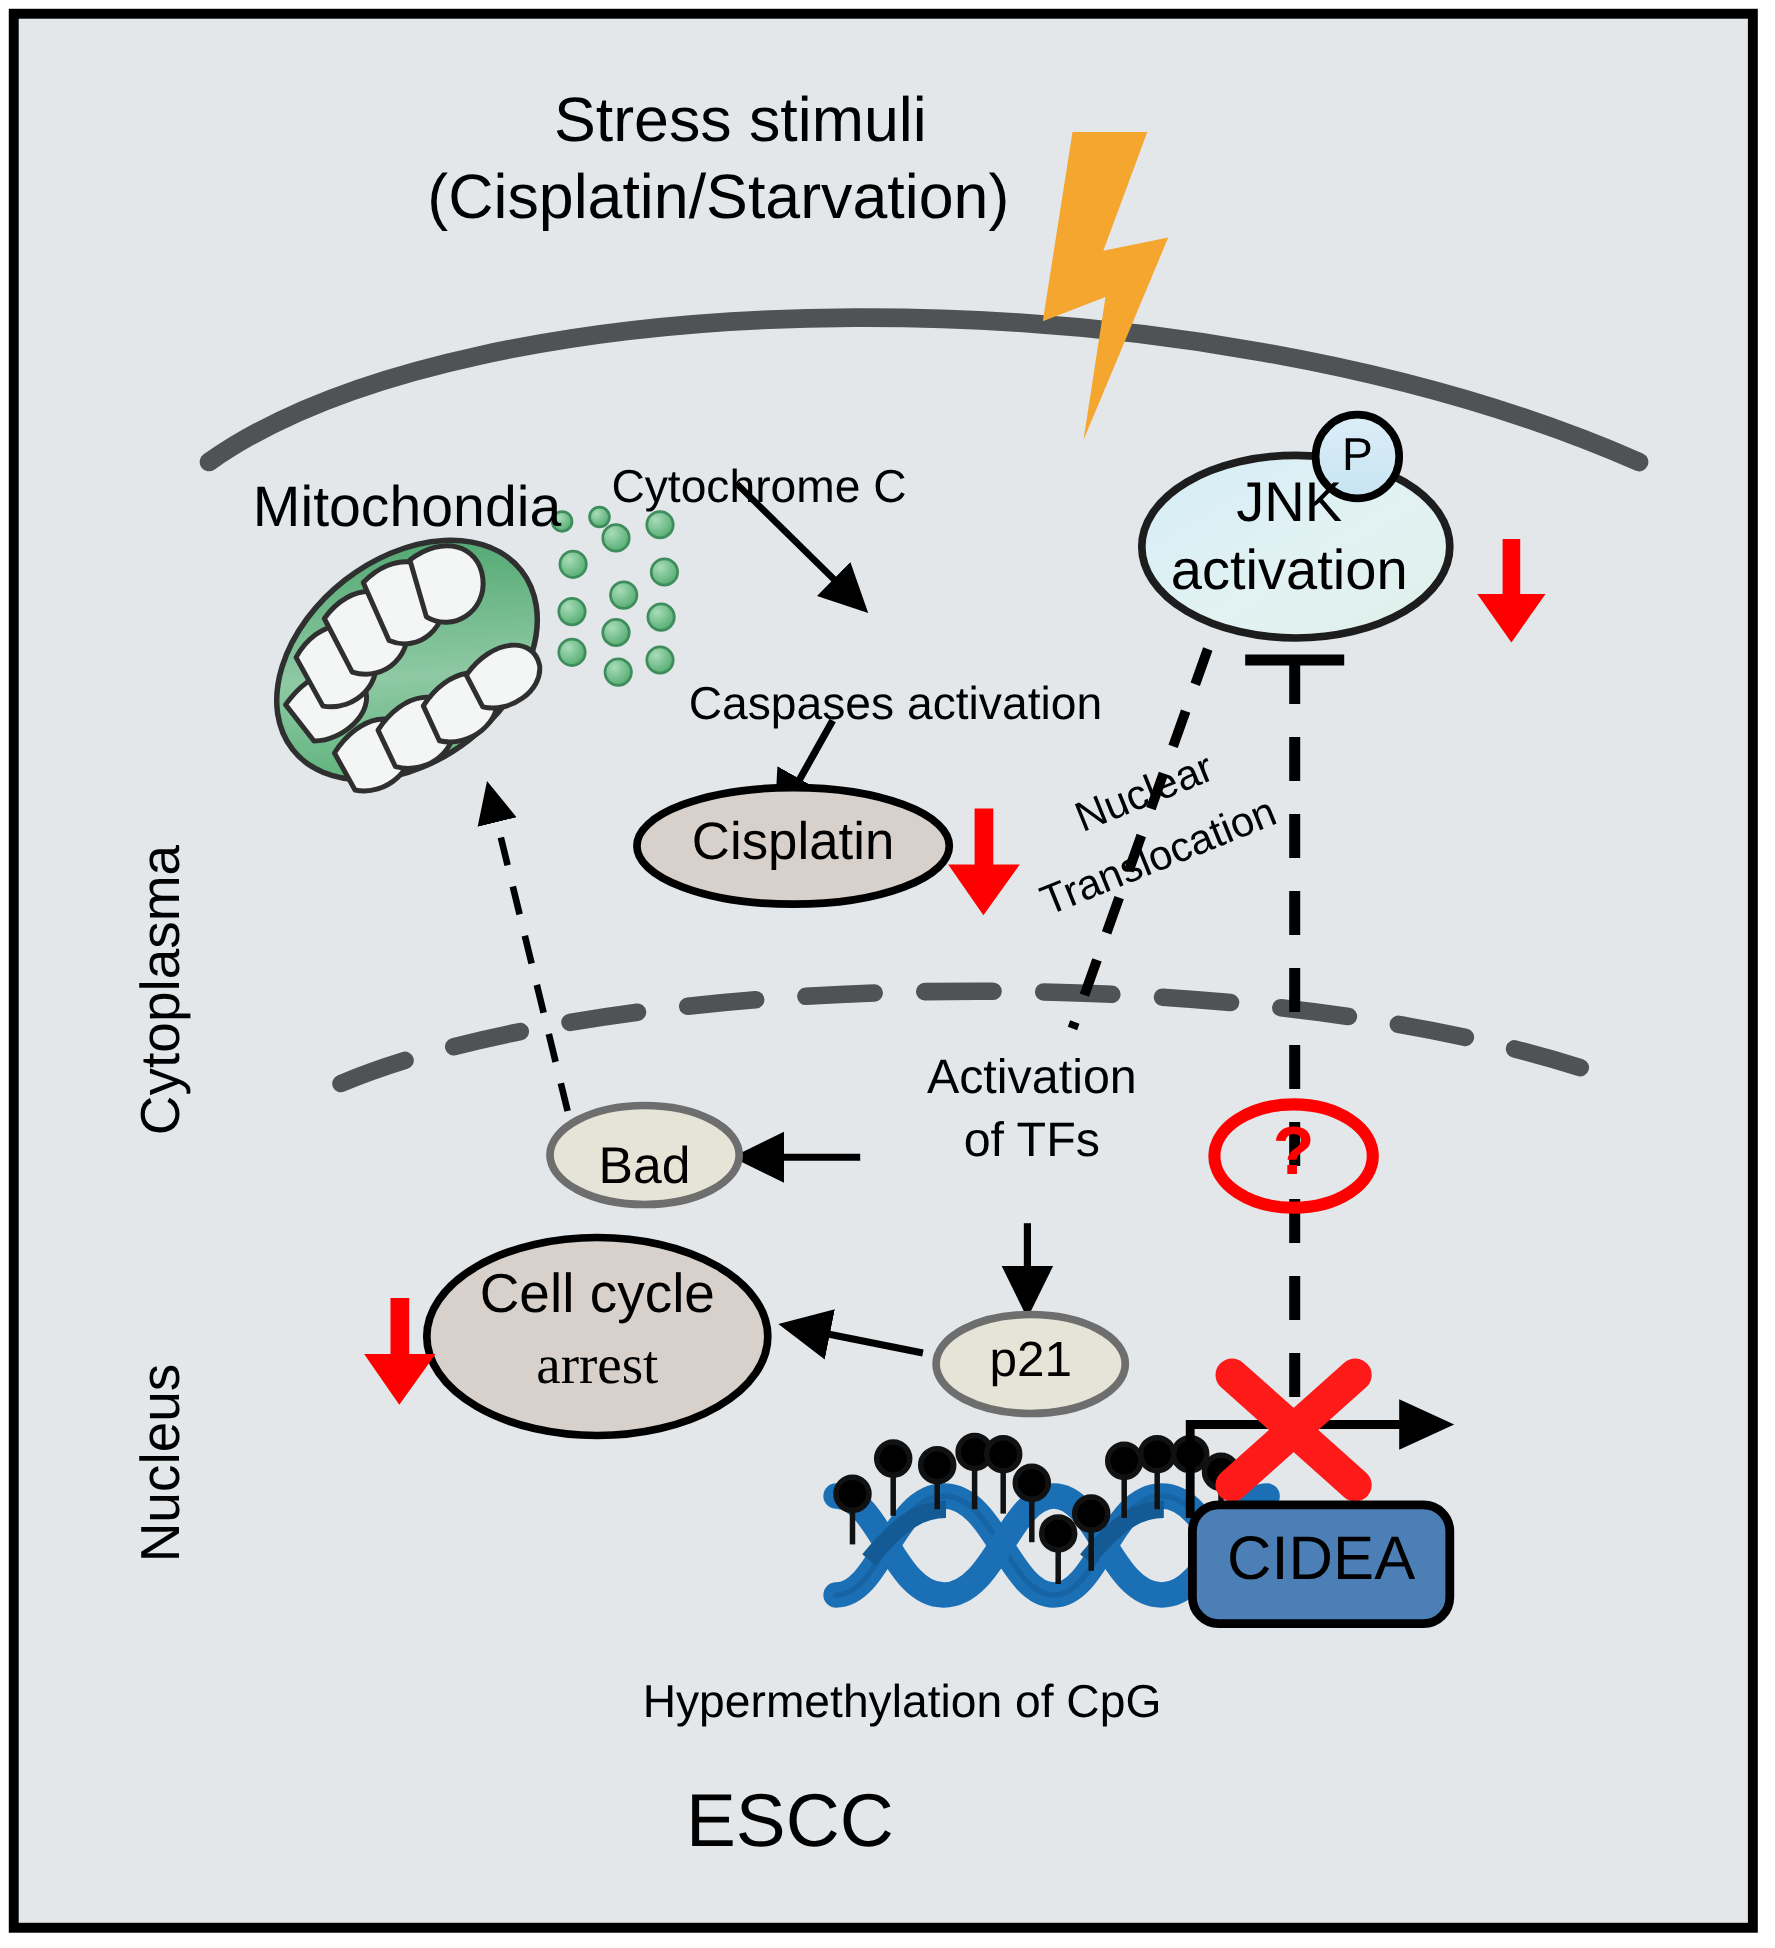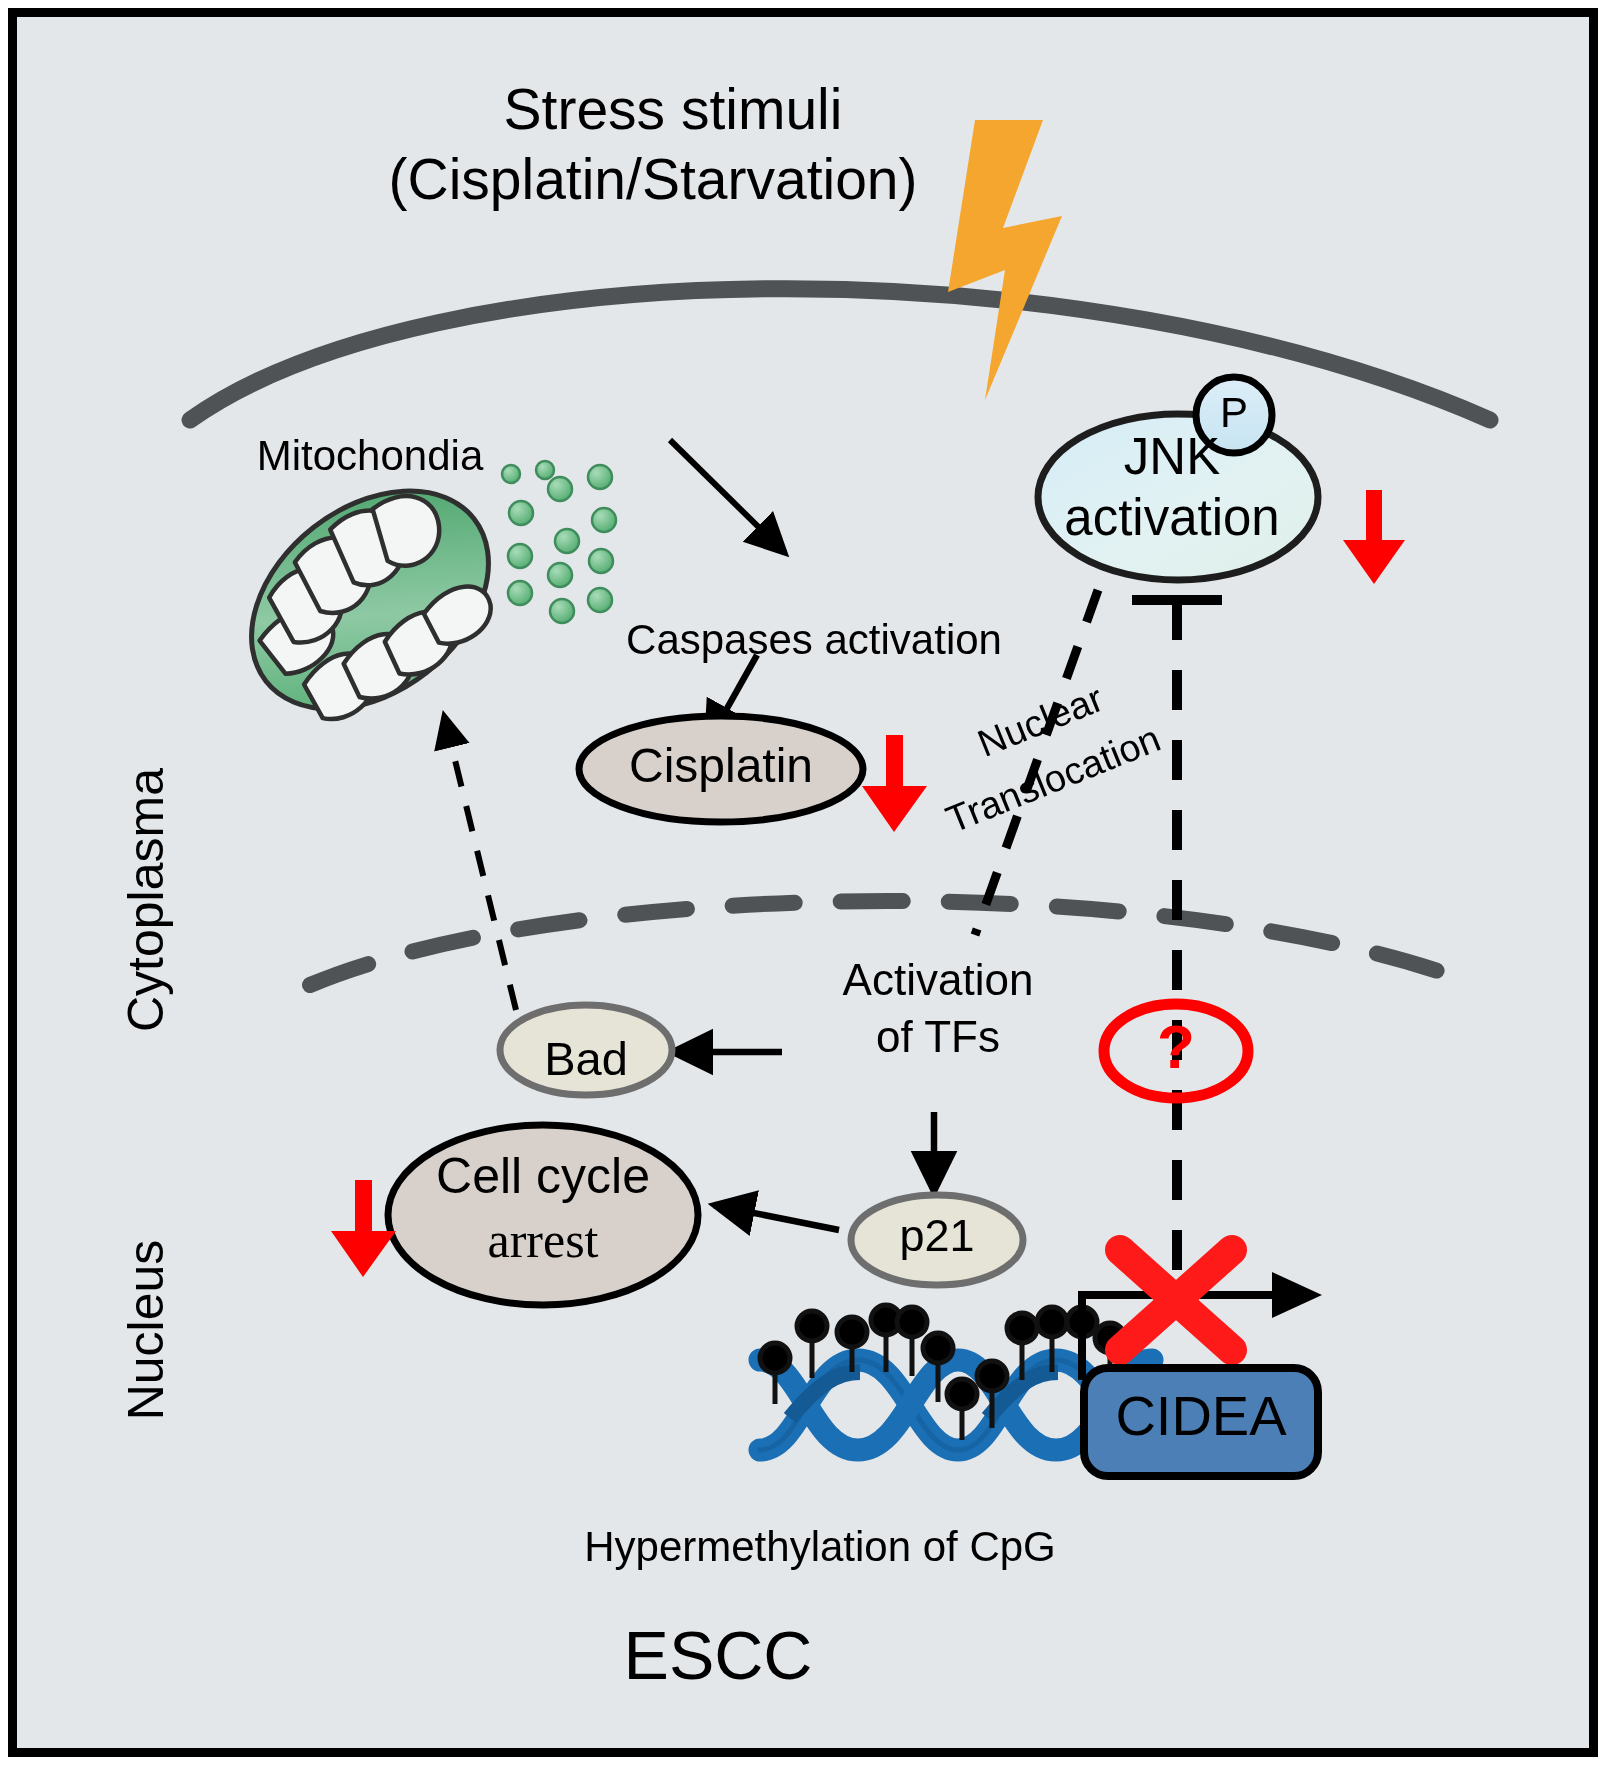--- a/index.html
+++ b/index.html
@@ -200,21 +200,22 @@
       <path d="M331,1231 L396,1231 L363,1277 Z"></path>
     </g>
   </svg>
 
   <div class="lbl ctr" style="left:653px;top:148px;font-size:57px;">(Cisplatin/Starvation)</div>
   <div class="lbl ctr" style="left:673px;top:78px;font-size:57px;">Stress stimuli</div>
 
   <div class="lbl vert" style="left:118px;top:900px;font-size:50px;transform:rotate(-90deg) translateX(-50%);">Cytoplasma</div>
   <div class="lbl vert" style="left:118px;top:1330px;font-size:50px;transform:rotate(-90deg) translateX(-50%);">Nucleus</div>
 
-  <div class="lbl ctr" style="left:370px;top:432px;font-size:42px;">Mitochondia</div>
+  <div class="lbl ctr" style="left:370px;top:432px;font-size:52px;">Mitochondia</div>
+  <div class="lbl ctr" style="left:690px;top:418px;font-size:42px;">Cytochrome C</div>
 
   <div class="lbl ctr" style="left:814px;top:579px;font-size:42px;margin-top:37px;">Caspases activation</div>
 
   <div class="lbl ctr" style="left:721px;top:739px;font-size:48px;">Cisplatin</div>
 
   <div class="lbl ctr" style="left:1172px;top:428px;font-size:51px;">JNK</div>
   <div class="lbl ctr" style="left:1172px;top:489px;font-size:51px;">activation</div>
   <div class="lbl ctr" style="left:1234px;top:389px;font-size:42px;">P</div>
 
   <div class="lbl" style="left:975px;top:700px;font-size:38px;transform:rotate(-22deg);">Nuclear</div>

